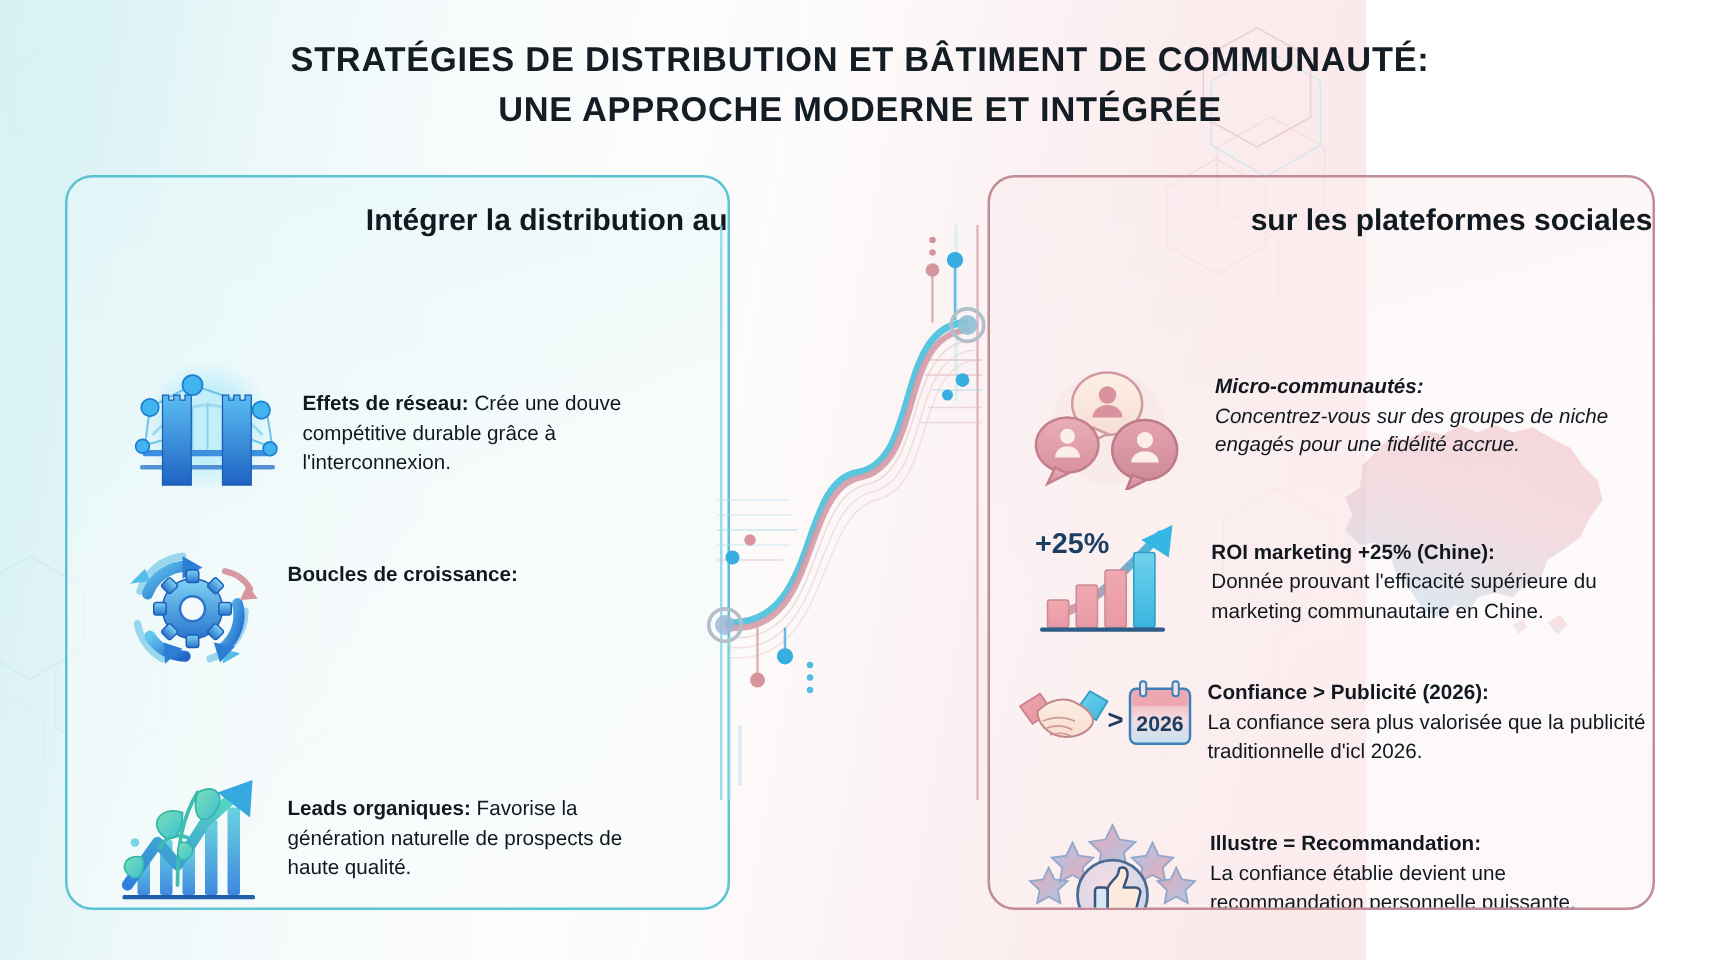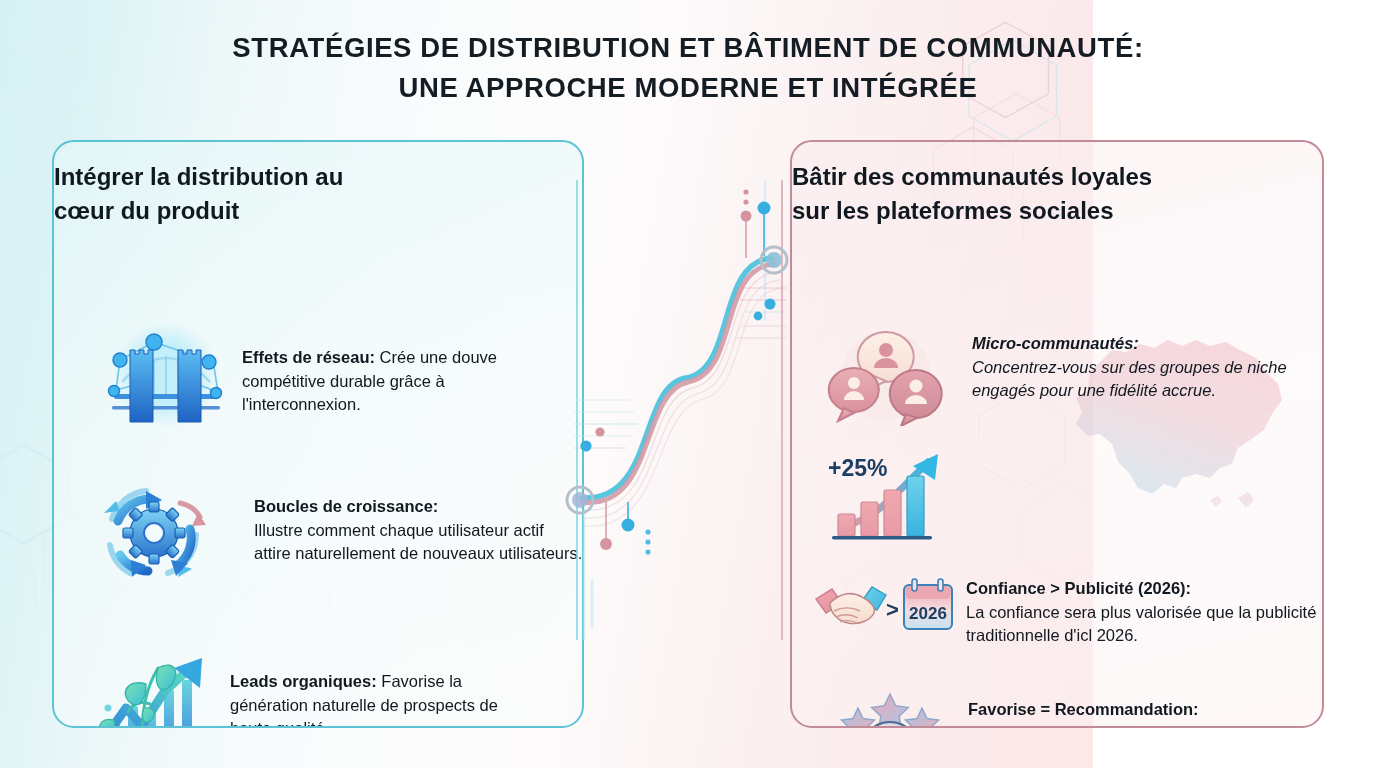--- a/index.html
+++ b/index.html
@@ -56,21 +56,21 @@
     border: 2px solid #5bc4d4;
     background: linear-gradient(165deg, rgba(228,247,248,0.72) 0%, rgba(243,251,251,0.62) 45%, rgba(250,252,252,0.55) 100%);
   }
   #panel-right {
     left: 790px; top: 140px; width: 534px; height: 588px;
     border: 2px solid #c18c97;
     background: linear-gradient(165deg, rgba(250,236,238,0.55) 0%, rgba(252,244,245,0.45) 50%, rgba(252,240,241,0.5) 100%);
   }
 
   .panel-heading {
-    text-align: left;
+    text-align: right;
     color: #101820;
     font-weight: 700;
     font-size: 24px;
     line-height: 34px;
     padding-top: 18px;
   }
   .panel-heading .hl { display: block; white-space: nowrap; }
 
   
   .items { position: relative; }
@@ -85,21 +85,21 @@
   }
   .item-text {
     color: #111820;
     font-size: 16.5px;
     line-height: 23.5px;
   }
   .item-text b { font-weight: 700; }
 
   
   #l-item-0 { left: 42px; top: 92px;  width: 500px; }
-  #l-item-1 { left: 30px; top: 245px; width: 500px; justify-content: space-between; }
+  #l-item-1 { left: 30px; top: 233px; width: 500px; }
   #l-item-2 { left: 30px; top: 418px; width: 500px; }
   #l-item-0 .item-icon { width: 140px; height: 110px; margin-right: 6px; }
   #l-item-1 .item-icon { width: 140px; height: 120px; margin-right: 6px; }
   #l-item-2 .item-icon { width: 140px; height: 120px; margin-right: 6px; }
   #l-item-0 .item-text { padding-top: 26px; width: 300px; }
   #l-item-1 .item-text { padding-top: 22px; width: 330px; }
   #l-item-2 .item-text { padding-top: 24px; width: 300px; }
 
   
   #r-item-0 { left: 32px; top: 98px;  width: 500px; font-style: italic; }
@@ -155,21 +155,20 @@
   </svg>
 
   <div class="title-block">
     <div class="title-line">STRATÉGIES DE DISTRIBUTION ET BÂTIMENT DE COMMUNAUTÉ:</div>
     <div class="title-line">UNE APPROCHE MODERNE ET INTÉGRÉE</div>
   </div>
 
   <section class="panel" id="panel-left">
     <div class="panel-heading">
       <span class="hl">Intégrer la distribution au</span>
-      <span class="hl">cœur du produit</span>
     </div>
 
     <div class="items">
 
       <div class="item" id="l-item-0">
         <div class="item-icon">
           <svg viewBox="0 0 140 110" width="140" height="110">
             <defs>
               <radialGradient id="glowB" cx="50%" cy="50%" r="50%">
                 <stop offset="55%" stop-color="#9fe6fb" stop-opacity="0.55"></stop>
@@ -260,21 +259,20 @@
                   <rect x="-31" y="-5" width="10" height="10" rx="2" transform="rotate(45)"></rect>
                   <rect x="21" y="-5" width="10" height="10" rx="2" transform="rotate(45)"></rect>
                 </g>
               </g>
               <circle r="10" fill="#f3fbfe" stroke="#2a74cc" stroke-width="2"></circle>
             </g>
           </svg>
         </div>
         <div class="item-text">
           <b>Boucles de croissance:</b><br>
-          <span>Illustre comment chaque utilisateur actif attire naturellement de nouveaux utilisateurs.</span>
         </div>
       </div>
 
       <div class="item" id="l-item-2">
         <div class="item-icon">
           <svg viewBox="0 0 140 120" width="140" height="120">
             <defs>
               <linearGradient id="leafG" x1="0" y1="0" x2="1" y2="1">
                 <stop offset="0%" stop-color="#7ae0b4"></stop>
                 <stop offset="100%" stop-color="#3fbfd6"></stop>
@@ -328,21 +326,20 @@
           <stop offset="45%" stop-color="#e5b2bd"></stop>
           <stop offset="100%" stop-color="#a9cfe0"></stop>
         </linearGradient>
       </defs>
       <path fill="url(#chinaG)" opacity="0.75" d="M28,62 L16,70 L22,84 L16,96 L28,108 L40,106 L52,116 L58,134 L70,146 L78,160 L92,166 L104,156 L116,160 L122,150 L136,146 L150,150 L160,140 L172,136 L178,120 L190,112 L204,102 L212,86 L222,72 L218,56 L206,44 L196,30 L180,22 L166,14 L150,18 L136,12 L122,18 L108,12 L94,20 L80,16 L66,24 L52,22 L40,34 L30,44 z"></path>
       <path fill="url(#chinaG)" opacity="0.6" d="M178,170 l10,-6 l6,8 l-8,8 z"></path>
       <path fill="url(#chinaG)" opacity="0.55" d="M150,172 l8,-4 l4,6 l-7,5 z"></path>
     </svg>
 
     <div class="panel-heading">
-      <span class="hl">Bâtir des communautés loyales</span>
       <span class="hl">sur les plateformes sociales</span>
     </div>
 
     <div class="items">
 
       <div class="item" id="r-item-0">
         <div class="item-icon">
           <svg viewBox="0 0 140 100" width="140" height="100">
             <defs>
               <linearGradient id="bub1" x1="0" y1="0" x2="0" y2="1">
@@ -410,20 +407,24 @@
             <path d="M114,8 l-3,26 l-22,-14 z" fill="#35b7e4"></path>
             <g stroke="#c98a92" stroke-width="1.2">
               <rect x="14" y="68" width="17" height="22" rx="2" fill="url(#pbar)"></rect>
               <rect x="37" y="56" width="17" height="34" rx="2" fill="url(#pbar)"></rect>
               <rect x="60" y="44" width="17" height="46" rx="2" fill="url(#pbar)"></rect>
             </g>
             <rect x="83" y="30" width="17" height="60" rx="2" fill="url(#cbar)" stroke="#2f9ec6" stroke-width="1.2"></rect>
             <rect x="8" y="90" width="100" height="3.4" rx="1.6" fill="#2d5d87"></rect>
           </svg>
         </div>
+        <div class="item-text">
+          <b>ROI marketing +25% (Chine):</b><br>
+          <span>Donnée prouvant l'efficacité supérieure du marketing communautaire en Chine.</span>
+        </div>
       </div>
 
       <div class="item" id="r-item-2">
         <div class="item-icon">
           <svg viewBox="0 0 150 70" width="150" height="70">
             <defs>
               <linearGradient id="cuffL" x1="0" y1="0" x2="1" y2="1">
                 <stop offset="0%" stop-color="#f0a5ad"></stop>
                   <stop offset="100%" stop-color="#e7929f"></stop>
               </linearGradient>
@@ -492,21 +493,21 @@
               <path d="M123,36 l4.5,9.5 l10.5,1.4 l-7.6,7.2 l1.9,10.3 l-9.3,-5 l-9.3,5 l1.9,-10.3 l-7.6,-7.2 l10.5,-1.4 z" fill="url(#starG)" transform="translate(-2,4)"></path>
             </g>
             <circle cx="70" cy="62" r="28" fill="url(#thumbBg)" stroke="#4d6b93" stroke-width="2.2"></circle>
             <g transform="translate(70,62)">
               <path d="M-4,12 L-4,-4 C-4,-9 2,-12 4,-16 C6,-20 4,-22 8,-22 C12,-22 13,-17 11,-12 C10,-9 9,-7 9,-6 L18,-6 C21,-6 23,-4 22,-1 L19,11 C18,14 16,15 13,15 L-4,15 z" fill="#fdeadd" stroke="#35557f" stroke-width="2" stroke-linejoin="round"></path>
               <rect x="-14" y="-6" width="10" height="22" rx="2.5" fill="#d8e7f4" stroke="#35557f" stroke-width="2"></rect>
             </g>
           </svg>
         </div>
         <div class="item-text">
-          <b>Favorise = Recommandation:</b><br>
+          <b>Illustre = Recommandation:</b><br>
           <span>La confiance établie devient une recommandation personnelle puissante.</span>
         </div>
       </div>
 
     </div>
   </section>
 
   <svg id="connector" viewBox="0 0 260 460">
 
     <g stroke-linecap="round">

